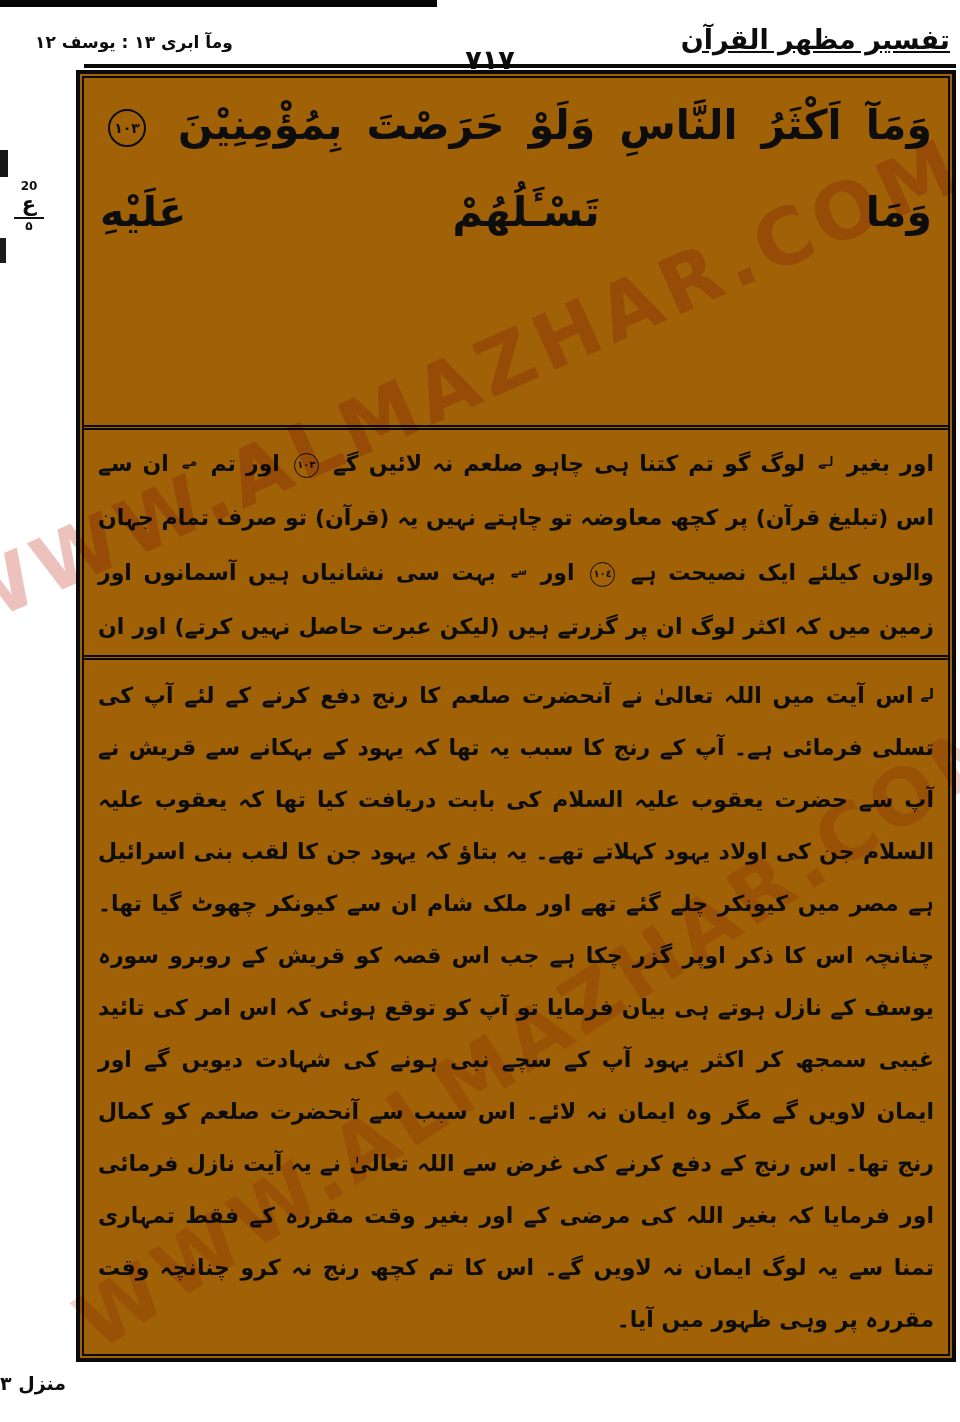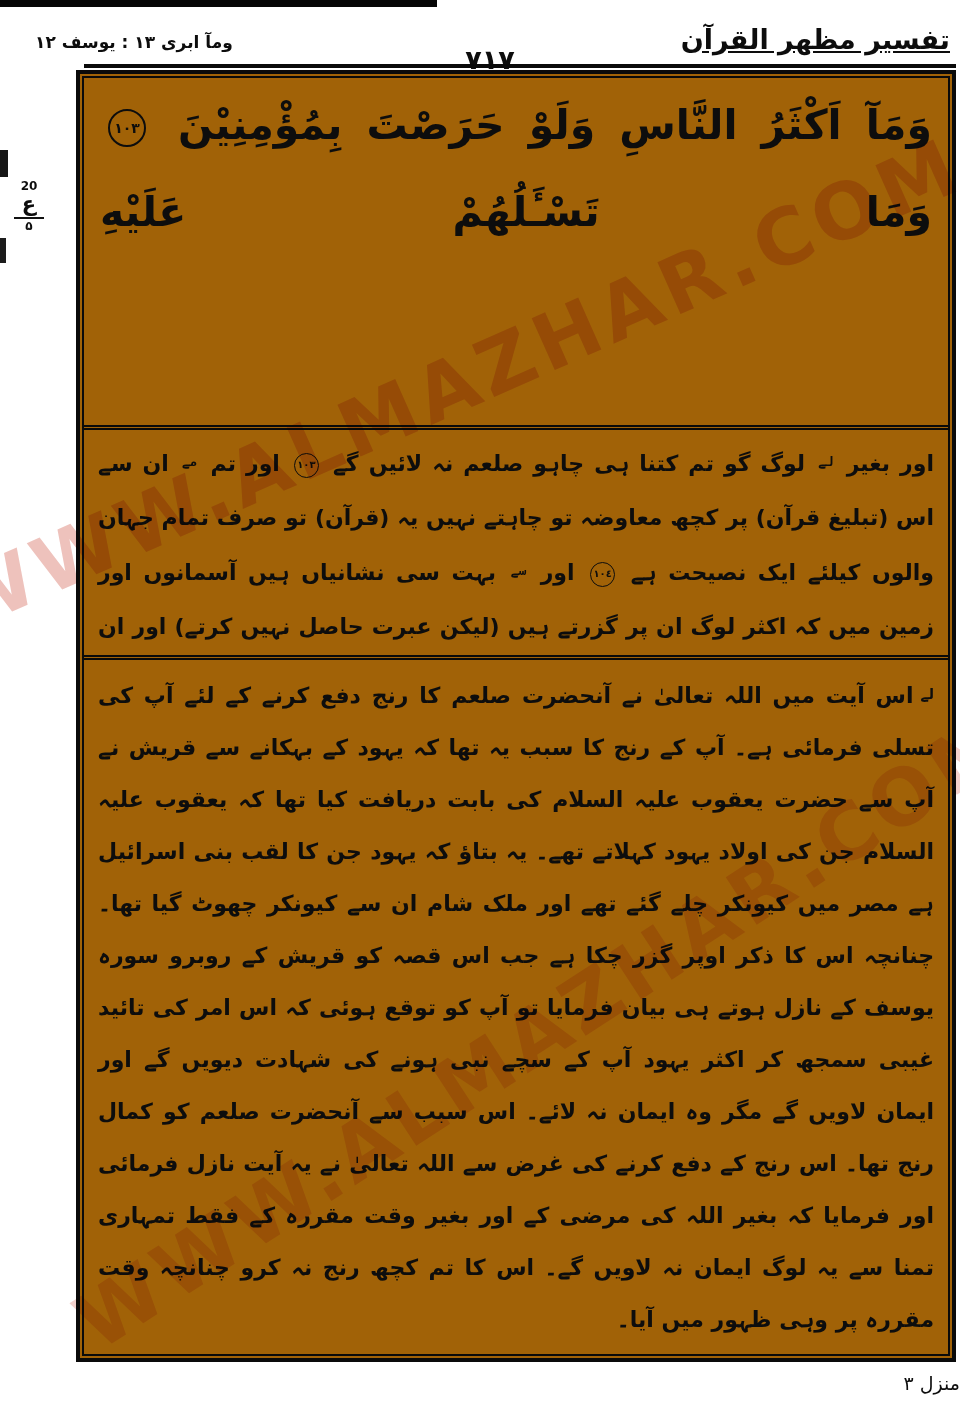--- a/index.html
+++ b/index.html
@@ -48,22 +48,22 @@
   .tr-circle { display:inline-flex; align-items:center; justify-content:center;
     width:25px; height:25px; border:1.8px solid #0d0d0d; border-radius:50%;
     font-size:10px; font-weight:700; vertical-align:middle; margin:0 4px; line-height:1; }
   .inline-mark { font-size:13px; font-weight:700; vertical-align:5px; margin:17px 3px;font-family:Liberation Mono, monospace; }
 
   .sec-tafsir { flex:1; padding:8px 14px 0; direction:rtl; overflow:hidden;border-radius:10px; }
   .sec-tafsir .urdu-p { line-height:52px; }
   .pmark { font-size:14px; font-weight:700; vertical-align:4px; margin-left:7px; }
 
   
-  .footer { position:absolute; top:1372px; left:0; width:100%; text-align:right;
-            font-size:19px; font-weight:400; }
+  .footer { position:absolute; top:1372px; left:0; width:100%; text-align:left;
+            font-size:19px; font-weight:700; }
 
   
   .wm { position:absolute; white-space:nowrap; font-weight:700;
         font-family:"DejaVu Sans", sans-serif; pointer-events:none;
         mix-blend-mode:multiply; z-index:30; }
   .wm1 { font-size:78px; letter-spacing:6px; color:rgba(214,110,95,0.42);
          left:455px; top:385px; transform:translate(-50%,-50%) rotate(-24deg); }
   .wm2 { font-size:78px; letter-spacing:6px; color:rgba(224,140,128,0.40);
          left:545px; top:1030px; transform:translate(-50%,-50%) rotate(-33deg); }
 </style>

